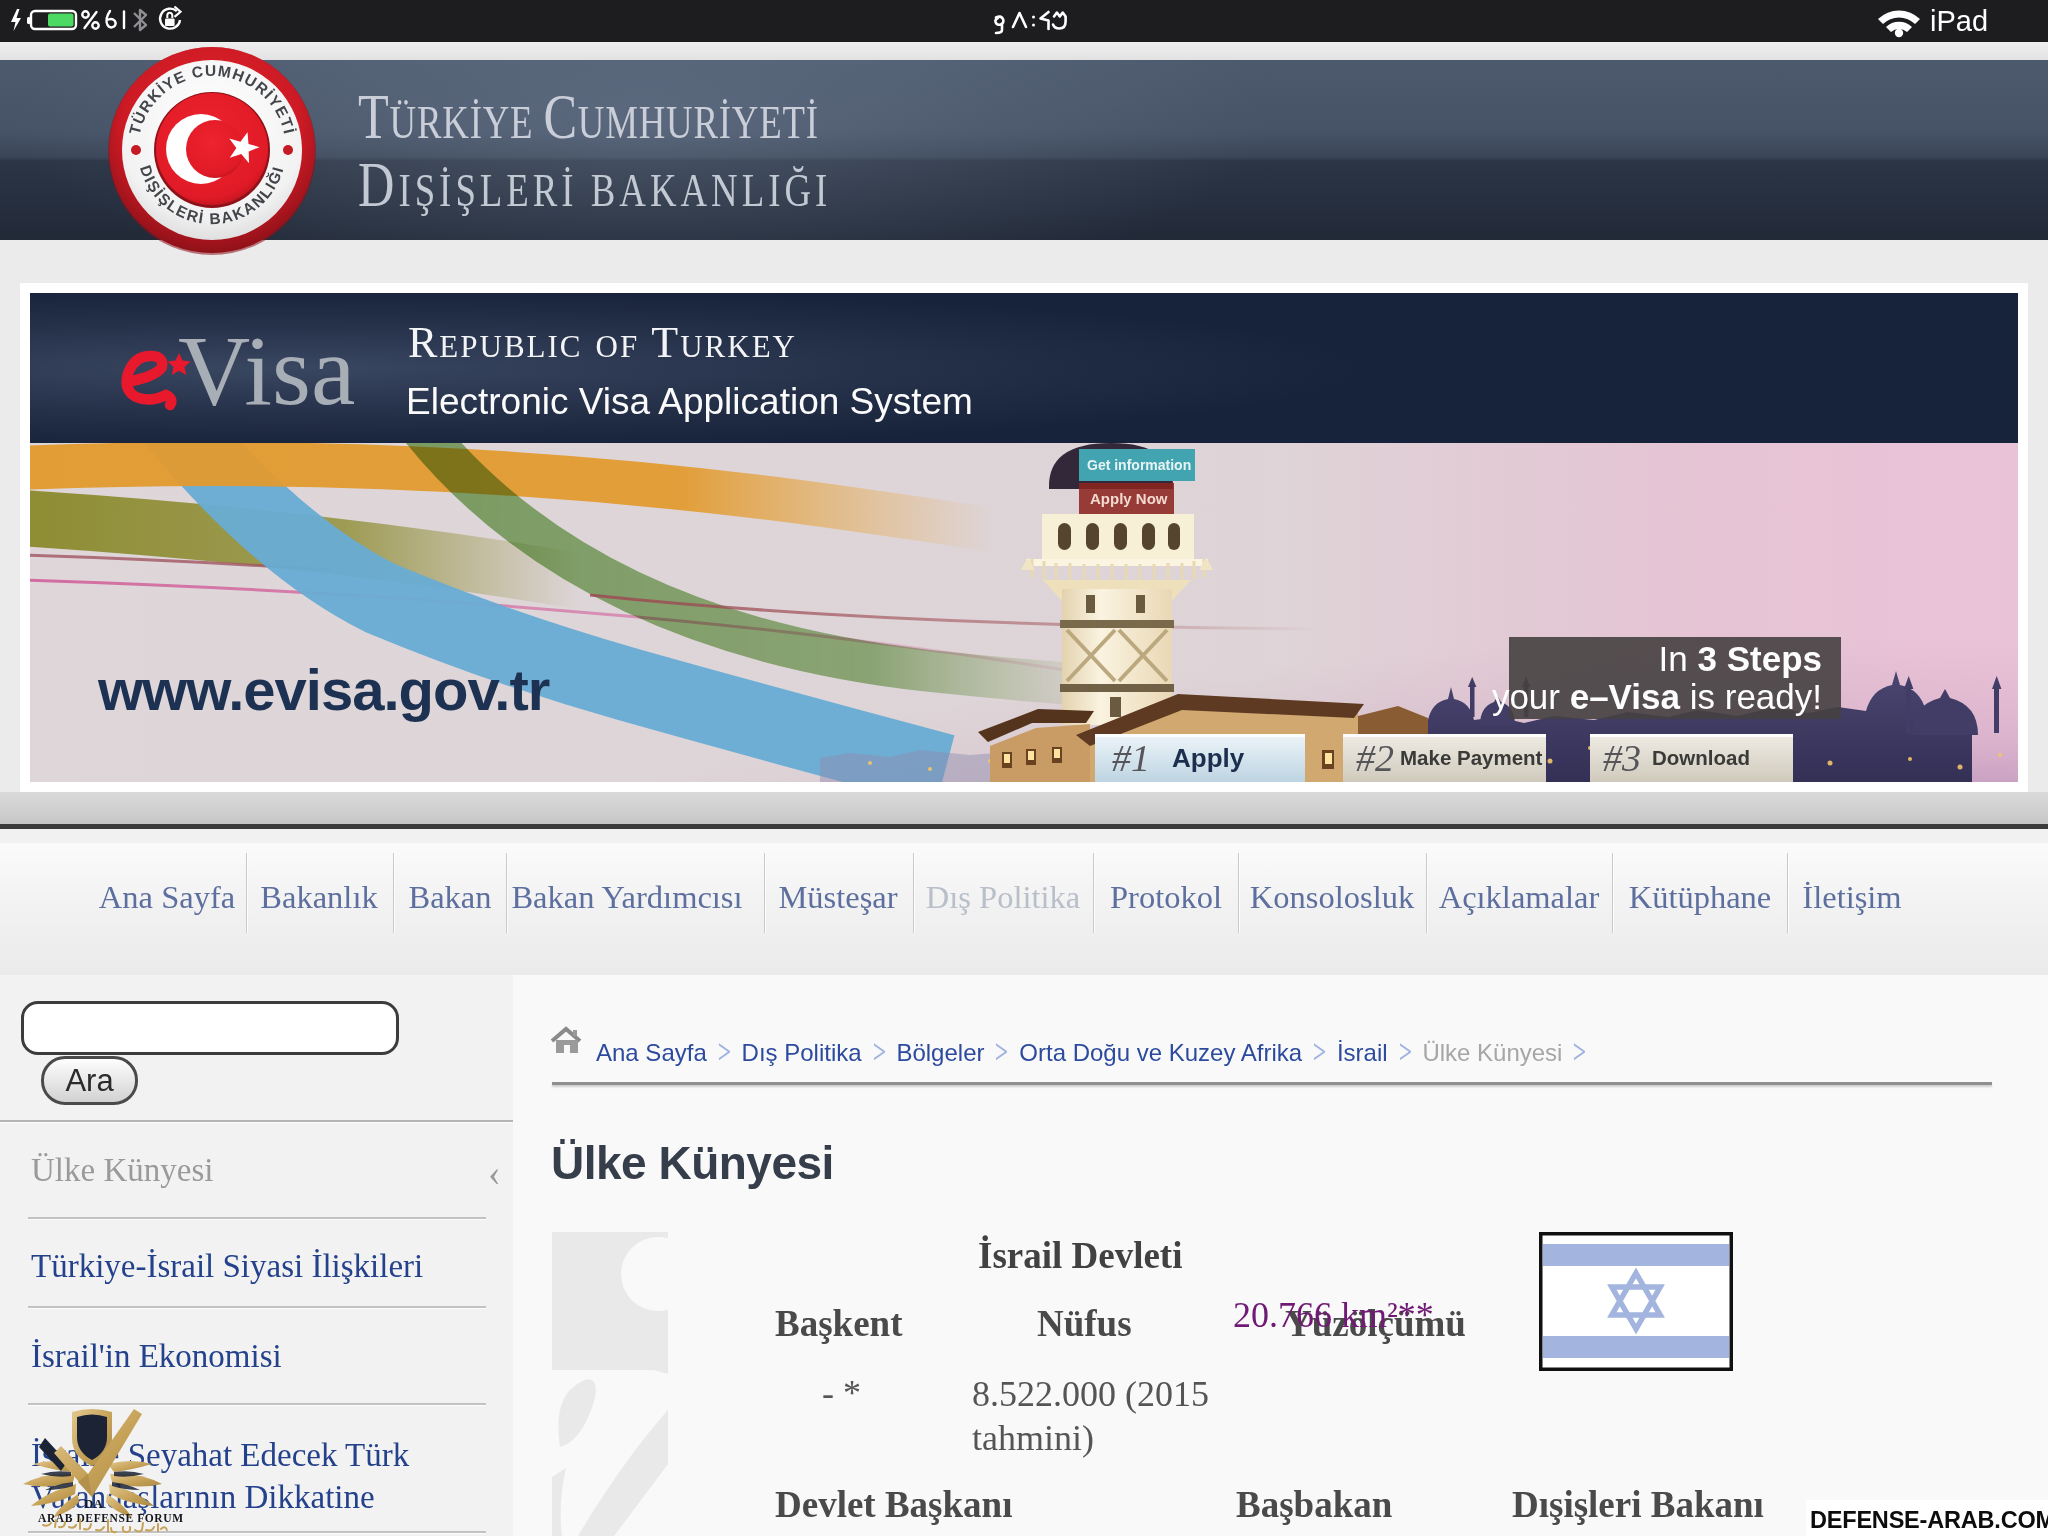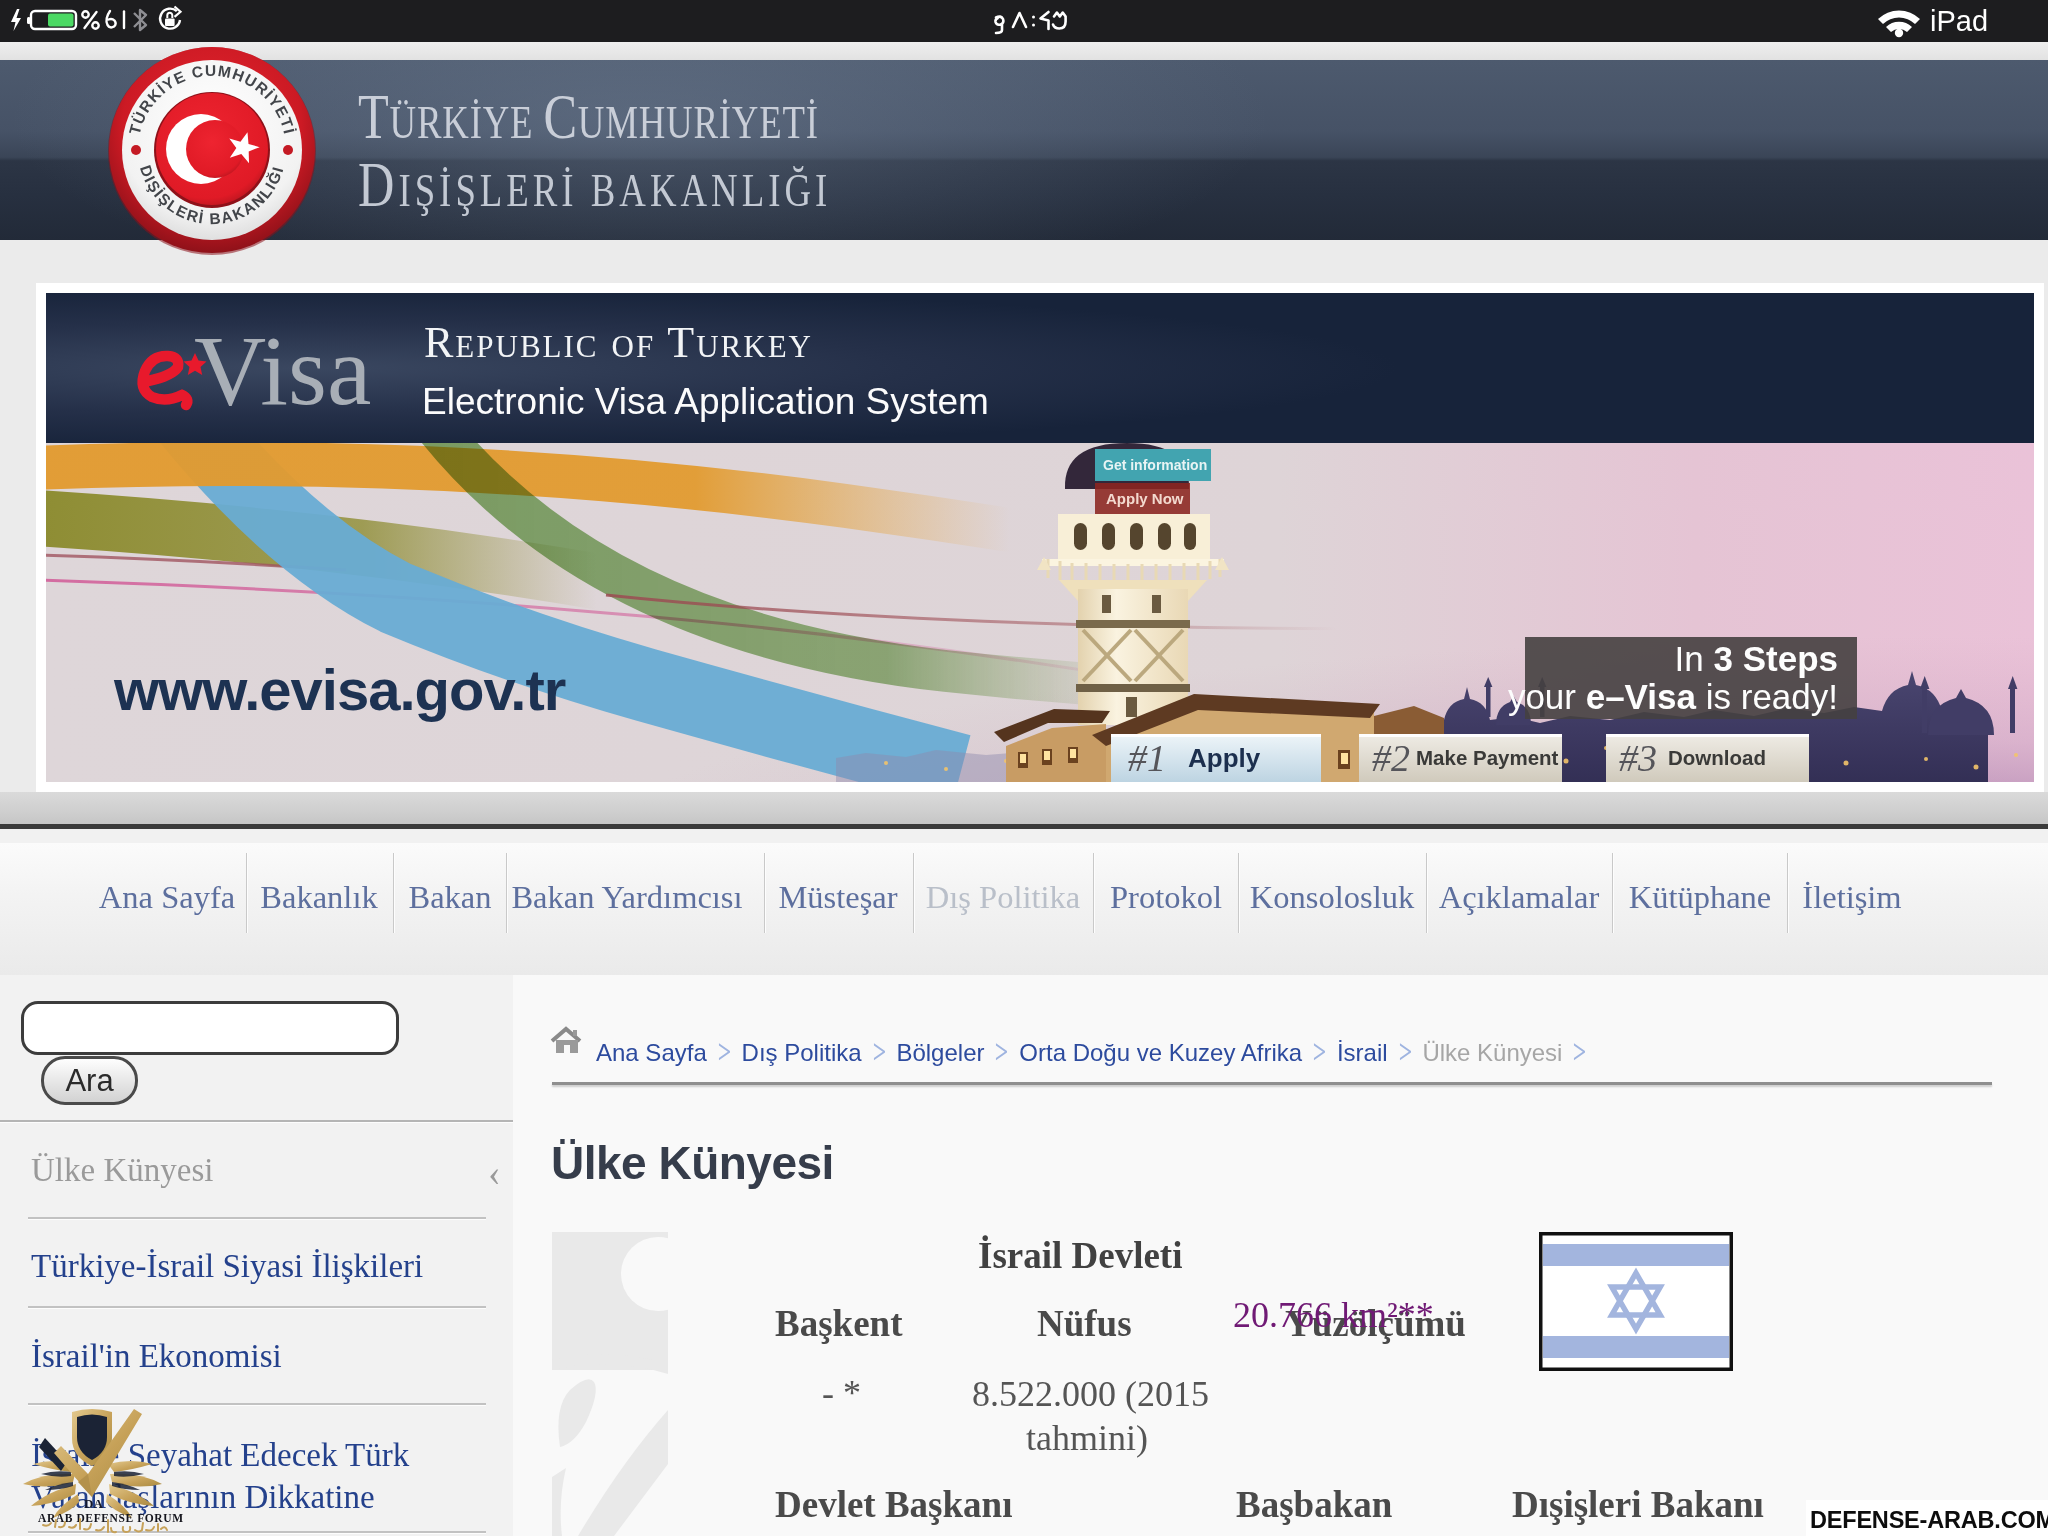--- a/index.html
+++ b/index.html
@@ -11,21 +11,21 @@
      background:
        radial-gradient(ellipse 900px 260px at 640px 60px, rgba(122,138,160,.38), rgba(122,138,160,0) 70%),
        linear-gradient(180deg,#4d5a6e 0%,#465266 40%,#3a4557 54%,#2c3545 56%,#273040 75%,#222a38 100%);}
   .htitle{font-family:"Liberation Serif",serif;color:#c9ced8;font-size:46px;white-space:nowrap;}
   .htitle .bg{font-size:63px;}
   #title1{left:358px;top:26px;letter-spacing:1px;line-height:1;transform:scaleX(.8);transform-origin:0 0;}
   #title2{left:358px;top:94px;letter-spacing:5px;color:#c3c9d3;line-height:1;transform:scaleX(.8);transform-origin:0 0;}
   #langs{right:28px;top:52px;font-family:"Liberation Serif",serif;font-size:31px;color:#d6dff2;}
   #langs .sep{color:#97a2b8;padding:0 9px;}
   #langs .tr{color:#97907f;}
-  #banner{left:36px;top:283px;width:1988px;height:489px;background:#fff;padding:10px;}
+  #banner{left:20px;top:283px;width:1988px;height:489px;background:#fff;padding:10px;}
   #grad1{left:0;top:792px;width:2048px;height:32px;background:linear-gradient(#dadada,#cfcfcf 60%,#c6c6c6);}
   #dline{left:0;top:824px;width:2048px;height:5px;background:#3b3b3b;}
   #lline{left:0;top:829px;width:2048px;height:14px;background:#f1f1f1;}
   #nav{left:0;top:843px;width:2048px;height:132px;
      background:linear-gradient(180deg,#fbfbfb 0%,#f3f3f3 40%,#eaeaea 100%);}
   #nav .it{position:absolute;top:36px;font-family:"Liberation Serif",serif;font-size:32.5px;color:#5d6f9e;white-space:nowrap;}
   #nav .off{color:#b9bfc9;}
   #nav .vsep{position:absolute;top:10px;width:1px;height:80px;background:#c9c9c9;box-shadow:1px 0 0 #fdfdfd;}
   #content{left:0;top:975px;width:2048px;height:561px;background:#f9f9f9;}
   #sidebar{left:0;top:975px;width:513px;height:561px;background:#f2f2f2;}
@@ -429,21 +429,21 @@
   <path d="M0 138 L0 128 Q58 114 116 132 L116 142 Q58 124 0 138 Z" fill="#e9e9e9"></path>
   <path d="M8 215 Q2 175 18 158 Q36 142 42 150 Q48 160 34 190 Q22 212 8 215 Z" fill="#e9e9e9"></path>
   <path d="M116 178 L116 232 L62 304 L26 304 Q70 230 116 178 Z" fill="#e9e9e9"></path>
   <path d="M0 245 L0 304 L10 304 Q6 270 14 236 Z" fill="#e9e9e9"></path>
 </svg>
 <div class="tt tb" style="left:978px;top:1234px;font-size:37px;color:#414141;">İsrail Devleti</div>
 <div class="tt tb" style="left:775px;top:1302px;font-size:37px;">Başkent</div>
 <div class="tt tb" style="left:1037px;top:1302px;font-size:37px;">Nüfus</div>
 <div class="tt tb" style="left:1285px;top:1302px;font-size:37px;text-align:right;">Yüzölçümü</div>
 <div class="tt" style="left:822px;top:1372px;font-size:36px;color:#555;">- *</div>
-<div class="tt" style="left:972px;top:1372px;font-size:36px;color:#555;text-align:center;width:230px;line-height:44px;">8.522.000 (2015<br>tahmini)</div>
+<div class="tt" style="left:972px;top:1372px;font-size:36px;color:#555;text-align:left;width:230px;line-height:44px;">8.522.000 (2015<br>tahmini)</div>
 <div class="tt" style="left:1233px;top:1294px;font-size:36px;color:#701a75;">20.766 km²**</div>
 <div class="tt tb" style="left:775px;top:1483px;font-size:37px;">Devlet Başkanı</div>
 <div class="tt tb" style="left:1236px;top:1483px;font-size:37px;">Başbakan</div>
 <div class="tt tb" style="left:1512px;top:1483px;font-size:37px;">Dışişleri Bakanı</div>
 
 <svg class="abs" style="left:1539px;top:1232px" width="194" height="139" viewBox="0 0 194 139">
   <rect x="0" y="0" width="194" height="139" fill="#fff" stroke="#111" stroke-width="7"></rect>
   <rect x="4" y="12" width="186" height="22" fill="#a3b5de"></rect>
   <rect x="4" y="104" width="186" height="22" fill="#a3b5de"></rect>
   <g stroke="#a3b5de" stroke-width="5.5" fill="none">

